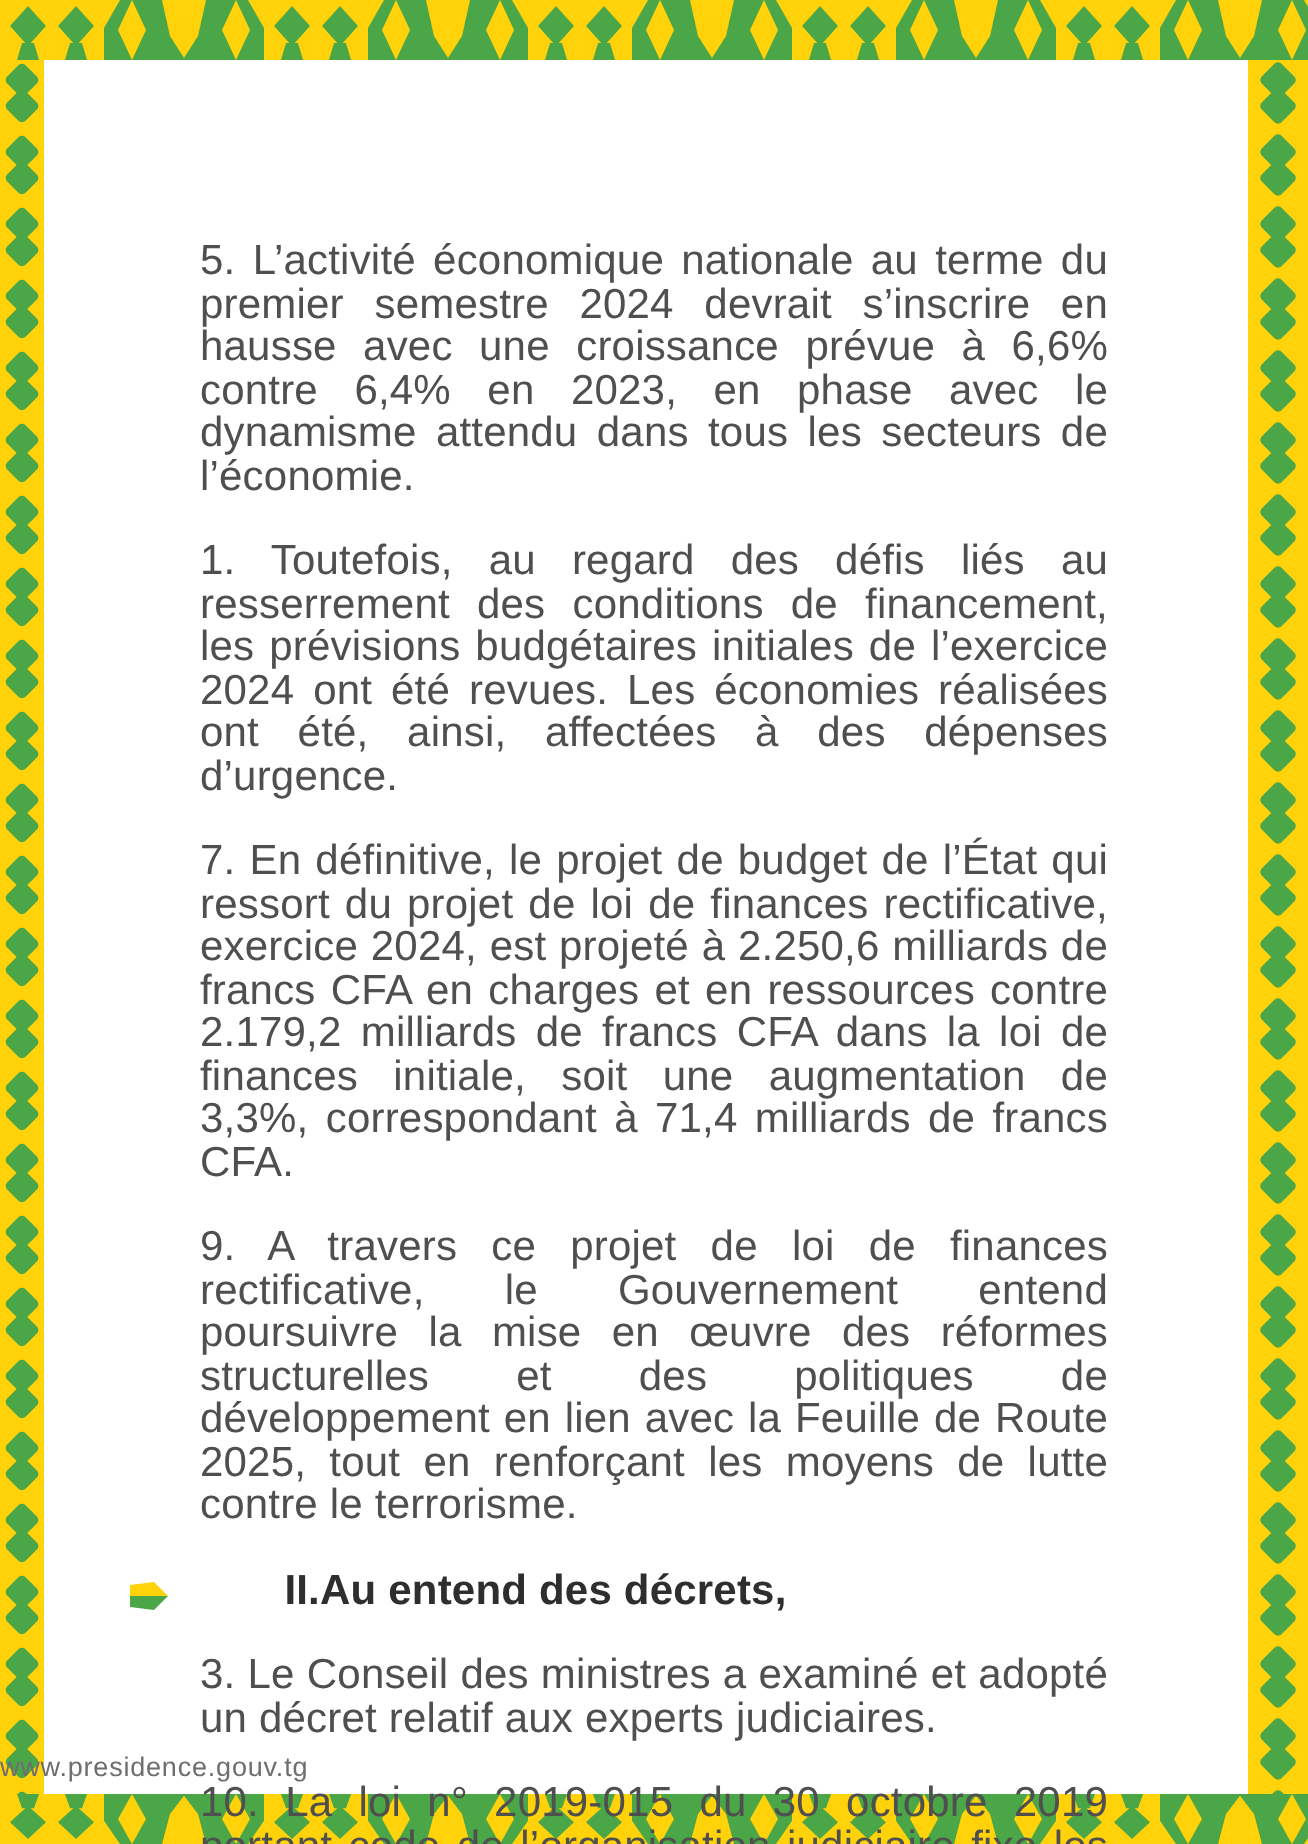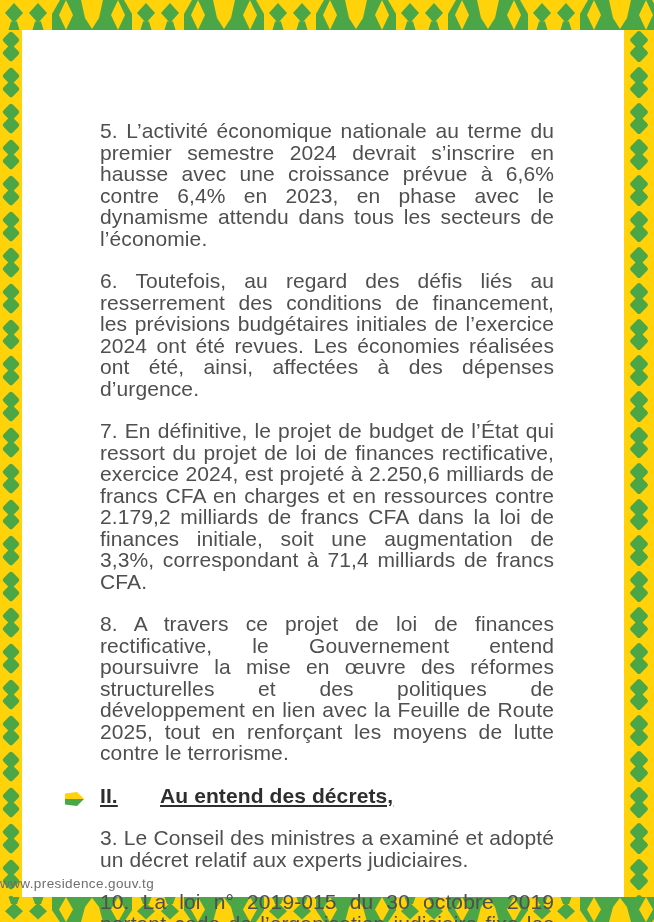--- a/index.html
+++ b/index.html
@@ -33,22 +33,21 @@
     font-size:21px;line-height:21.5px;
     text-align:justify;
     letter-spacing:0.1px;
   }
   .content p{margin:0 0 21px 0;}
   .section-heading{
     position:relative;
     display:flex;align-items:flex-start;
     font-weight:700;color:var(--heading);
     margin:15px 0 21px 0;
-    text-align:left;
-    text-decoration:underline;
+    text-align:right;
   }
   .section-heading .bullet{
     position:absolute;left:-35px;top:3px;width:20px;height:14px;
   }
   .section-heading .numeral{flex:none;width:60px;}
   .footer{
     position:absolute;left:0;right:0;bottom:31px;
     text-align:left;
     font-size:13.5px;color:var(--footer);letter-spacing:0.4px;
   }
@@ -126,23 +125,23 @@
           <rect x="-7" y="-7" width="14" height="14" rx="2.5" transform="translate(15,23) rotate(45)"></rect>
         </g>
       </pattern>
     </defs>
     <rect width="30" height="867" fill="url(#vbR)"></rect>
   </svg>
 
   <div class="content">
 
     <p>5. L’activité économique nationale au terme du premier semestre 2024 devrait s’inscrire en hausse avec une croissance prévue à 6,6% contre 6,4% en 2023, en phase avec le dynamisme attendu dans tous les secteurs de l’économie.</p>
-    <p>6. Toutefois, au regard des défis liés au resserrement des conditions de financement, les prévisions budgétaires initiales de l’exercice 2024 ont été revues. Les économies réalisées ont été, ainsi, affectées à des dépenses d’urgence.</p>
+    <p>1. Toutefois, au regard des défis liés au resserrement des conditions de financement, les prévisions budgétaires initiales de l’exercice 2024 ont été revues. Les économies réalisées ont été, ainsi, affectées à des dépenses d’urgence.</p>
     <p>7. En définitive, le projet de budget de l’État qui ressort du projet de loi de finances rectificative, exercice 2024, est projeté à 2.250,6 milliards de francs CFA en charges et en ressources contre 2.179,2 milliards de francs CFA dans la loi de finances initiale, soit une augmentation de 3,3%, correspondant à 71,4 milliards de francs CFA.</p>
-    <p>8. A travers ce projet de loi de finances rectificative, le Gouvernement entend poursuivre la mise en œuvre des réformes structurelles et des politiques de développement en lien avec la Feuille de Route 2025, tout en renforçant les moyens de lutte contre le terrorisme.</p>
+    <p>9. A travers ce projet de loi de finances rectificative, le Gouvernement entend poursuivre la mise en œuvre des réformes structurelles et des politiques de développement en lien avec la Feuille de Route 2025, tout en renforçant les moyens de lutte contre le terrorisme.</p>
 
     <div class="section-heading">
       <span class="bullet">
         <svg width="20" height="14" viewBox="0 0 20 14" xmlns="http://www.w3.org/2000/svg">
           <path d="M0,1.5 L12,0 L19,7 L0,7 Z" class="fy"></path>
           <path d="M0,7 L19,7 L12,14 L0,12.5 Z" class="fg"></path>
         </svg>
       </span>
       <span class="numeral">II.</span>
       <span class="label">Au entend des décrets,</span>

